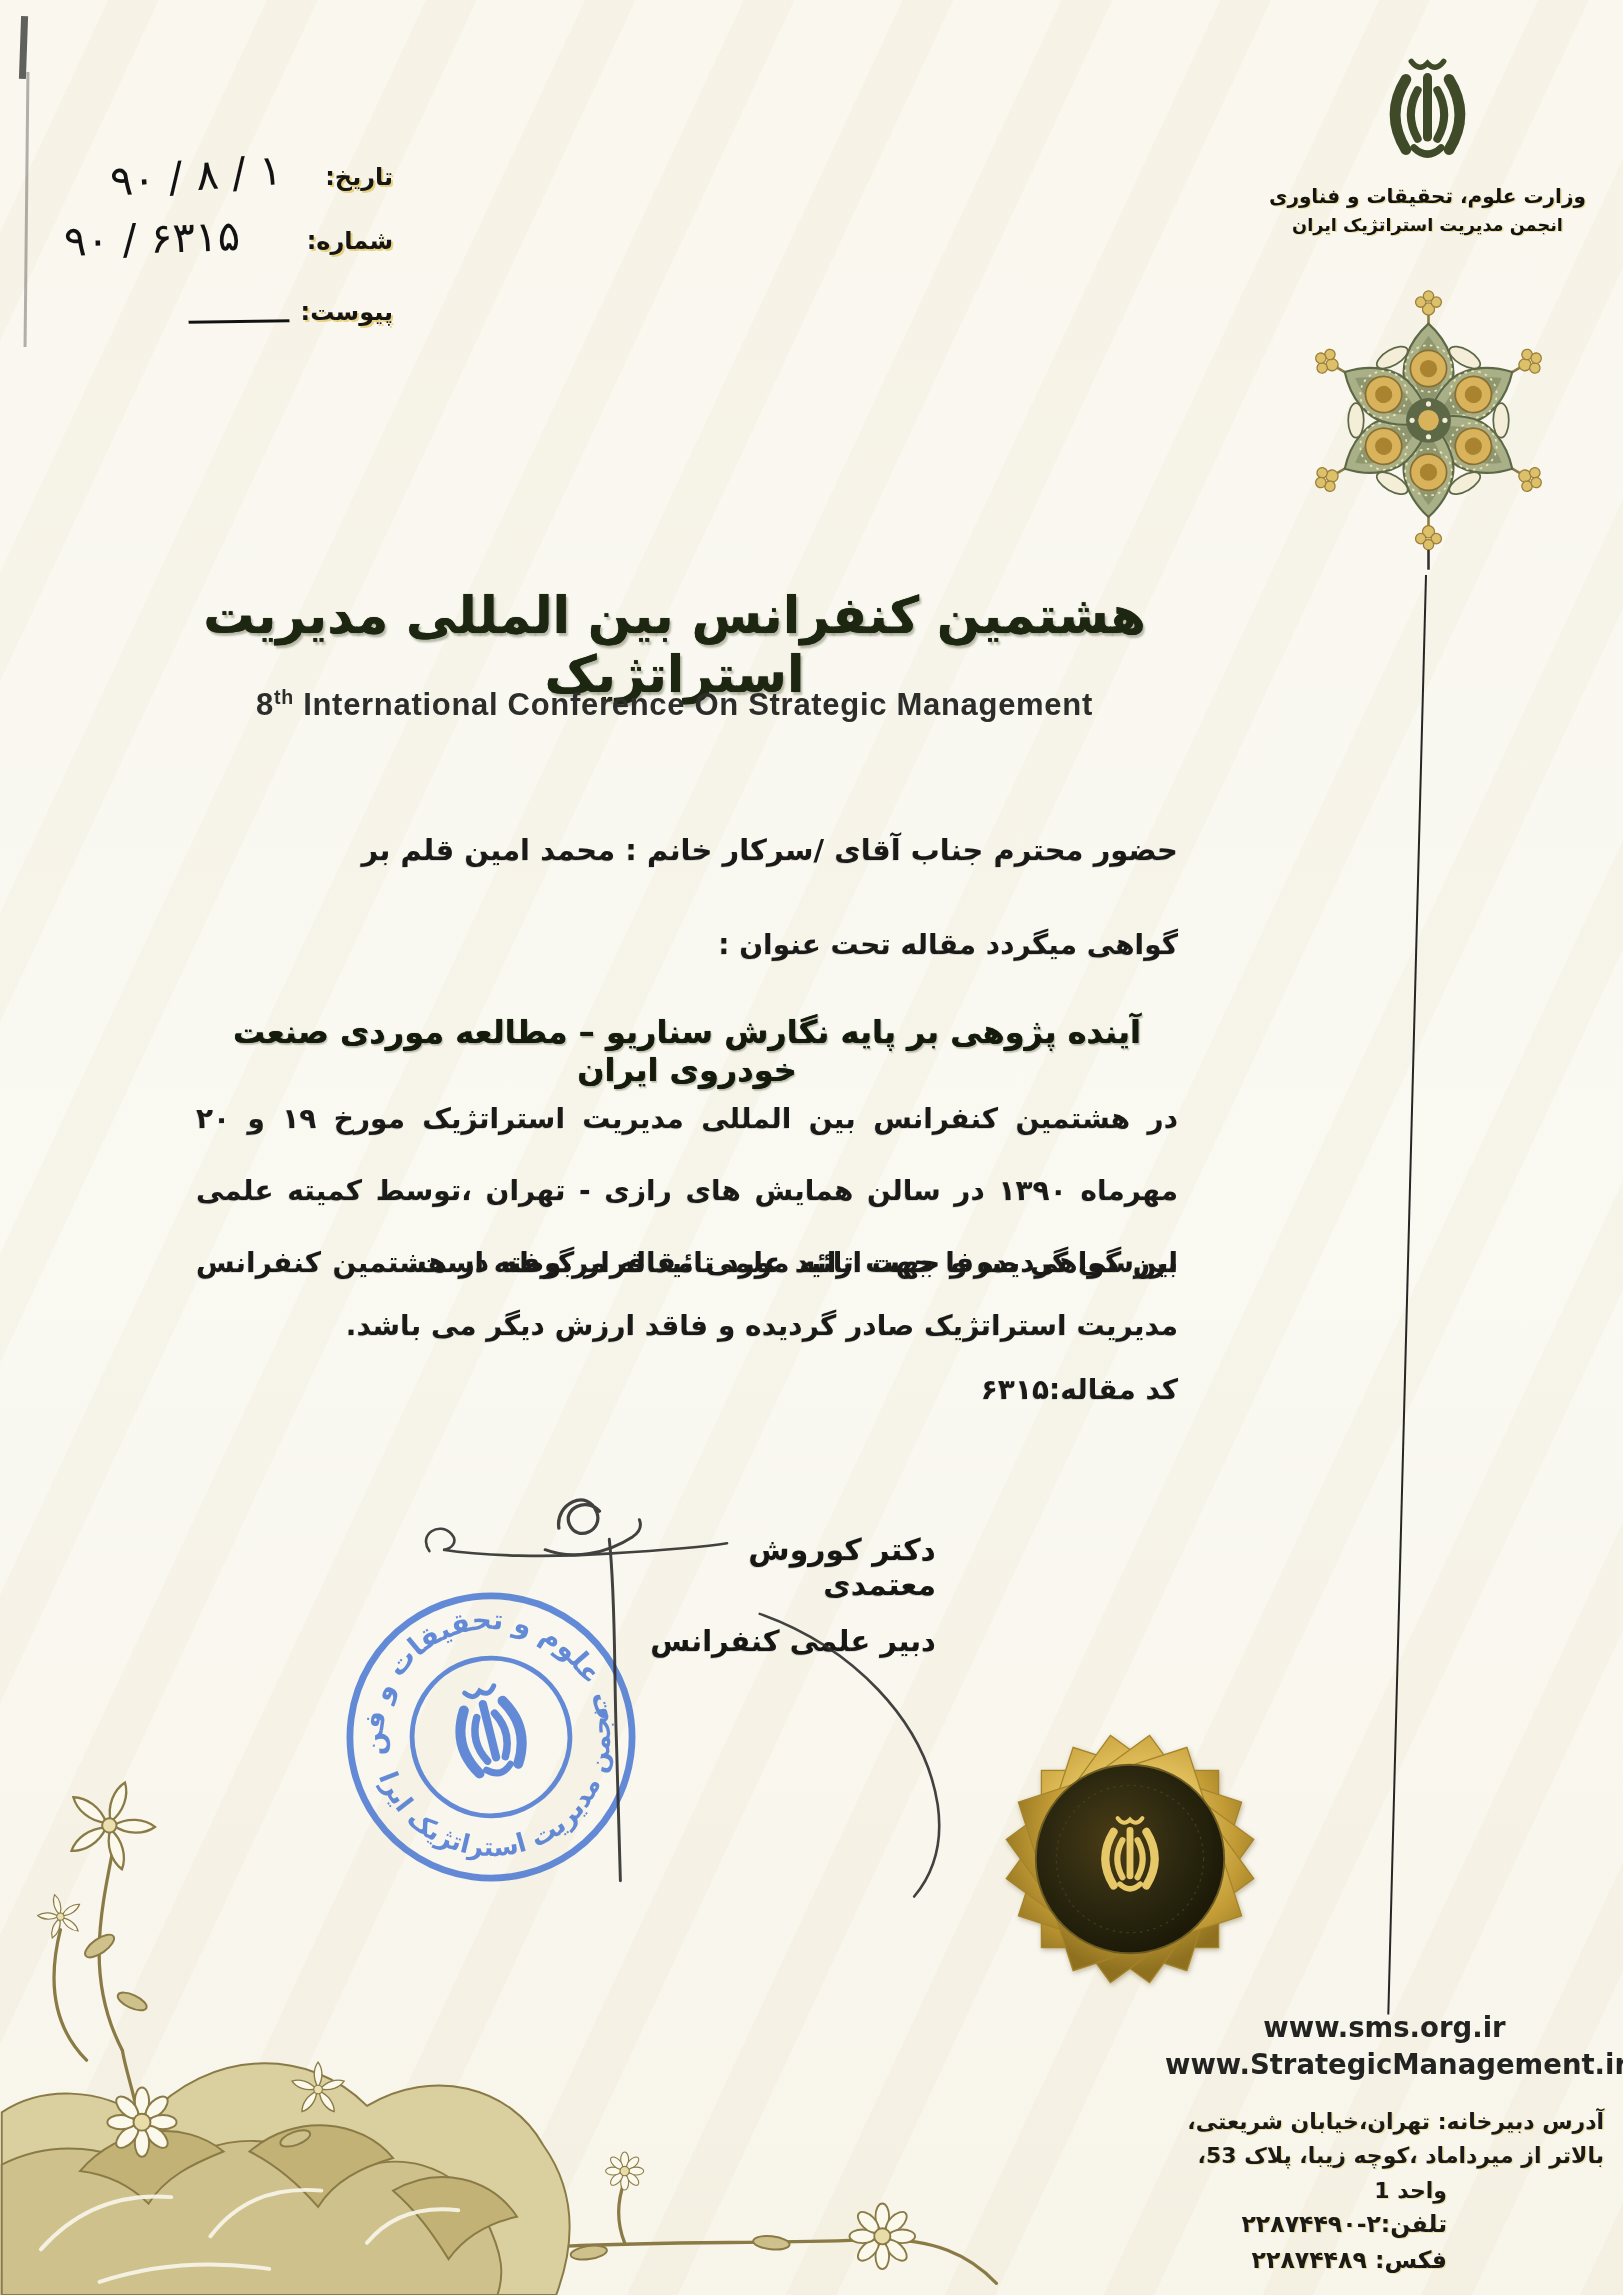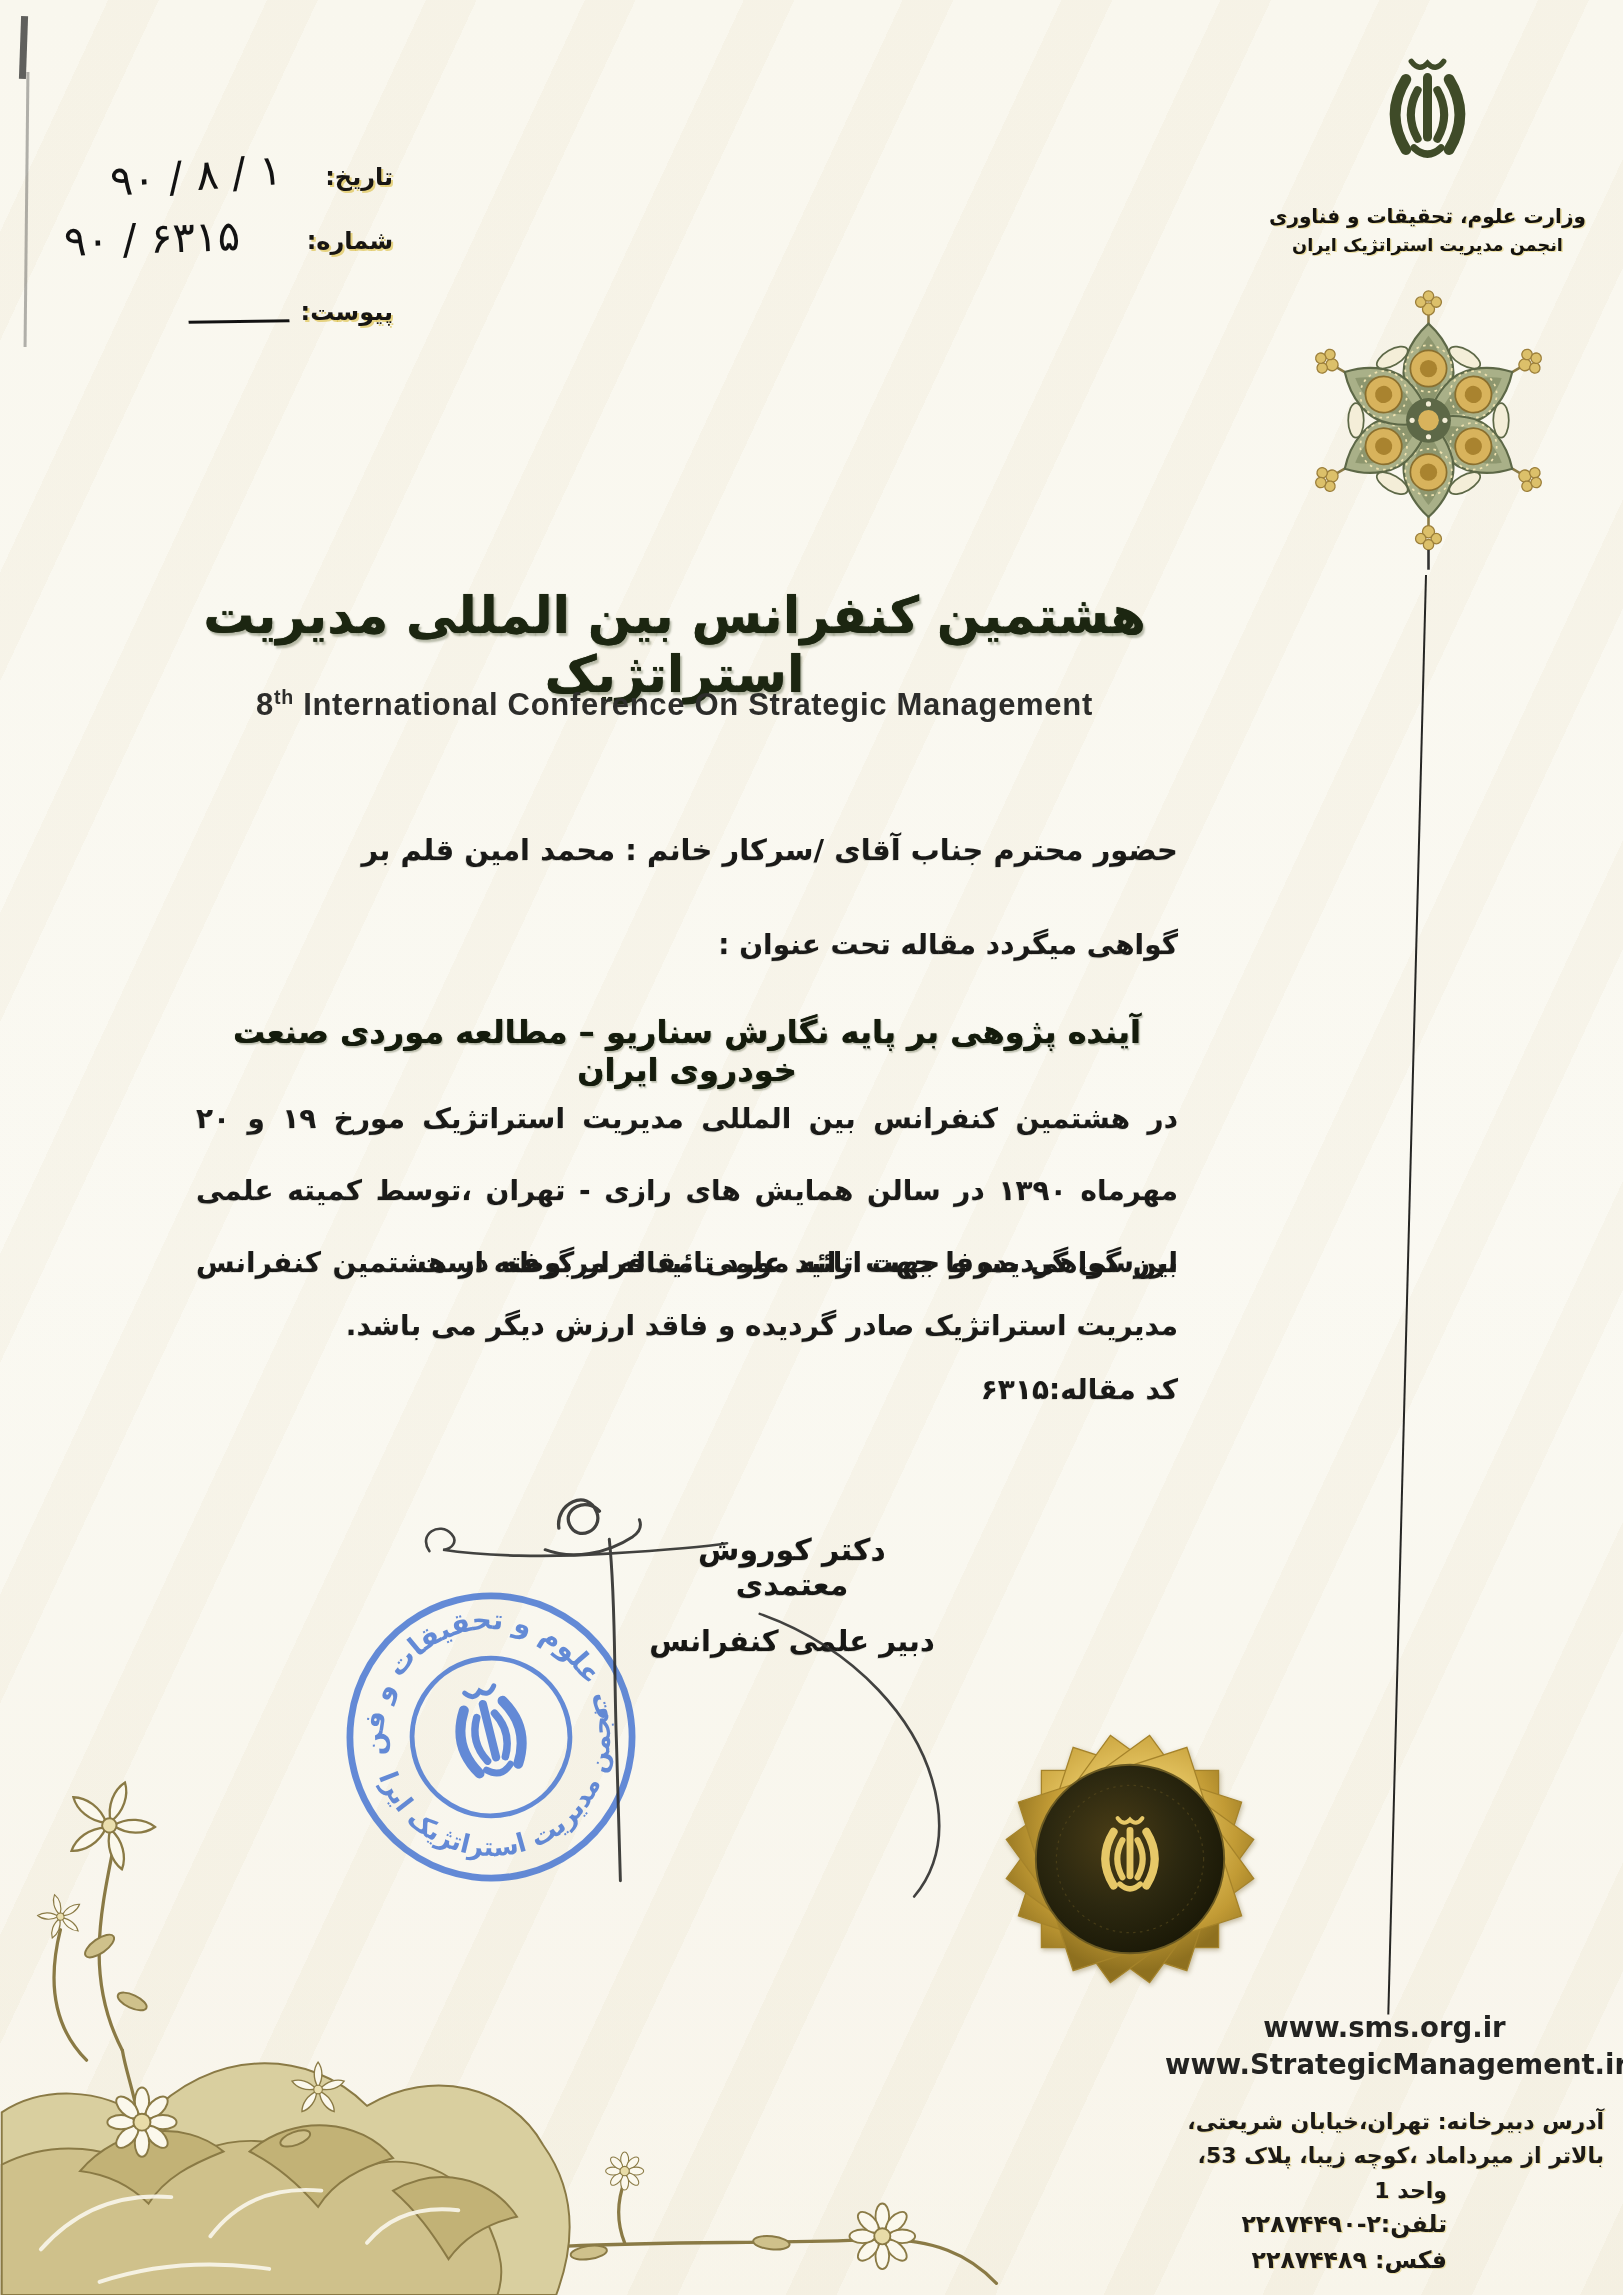--- a/index.html
+++ b/index.html
@@ -27,21 +27,21 @@
   .lh-num-label{ left:236px; top:76px; }
   .lh-att-label{ left:236px; top:147px; }
   .handwrite{ position:absolute; direction:ltr; font-size:42px; color:#121212; letter-spacing:3.9px; white-space:nowrap; }
   .hw-date{ left:58px; top:0; transform:rotate(-4deg); }
   .hw-num{ left:11.8px; top:63px; transform:rotate(-2deg); }
   .hw-dash{ left:131px; top:143px; font-size:43px; transform:scaleX(2.6) rotate(-2deg); transform-origin:left center; }
 
   
   .org{ position:absolute; left:1231px; top:47px; width:393px; text-align:center; z-index:3; }
   .org-emblem{ width:109px; height:135px; color:#3f4b28; display:inline-block; }
-  .org-ministry{ font-size:20px; font-weight:bold; color:#15130f; margin-top:20px; direction:rtl;
+  .org-ministry{ font-size:20px; font-weight:bold; color:#15130f; margin-top:0; direction:rtl;
                  text-shadow:1.3px 1.3px 0 rgba(213,178,25,.35); }
   .org-assoc{ font-size:17.7px; font-weight:bold; color:#15130f; margin-top:6.5px; direction:rtl;
               text-shadow:1.3px 1.3px 0 rgba(213,178,25,.35); }
 
   
   .shamseh{ position:absolute; left:1299px; top:280px; width:259px; height:298px; z-index:3; }
   .shamseh svg{ width:100%; height:100%; }
   .vline{ position:absolute; left:1425px; top:575px; width:2px; height:1440px; background:#262624;
           transform:rotate(1.5deg); transform-origin:top center; z-index:2; }
 
@@ -59,21 +59,21 @@
              text-shadow:-0.7px 1.3px 0 rgba(90,90,75,.18); z-index:3; }
   .salutation{ top:833px; font-size:29px; text-align:right; }
   .certify{ top:928px; font-size:28px; text-align:right; }
   .paper-title{ top:1001px; font-size:32px; text-align:center; color:#141b0c;
                 text-shadow:0 0 0.7px #141b0c, 1.3px 2px 1.3px rgba(70,80,45,.3);margin-top:12px; }
   .acceptance{ top:1083px; font-size:28px; line-height:72px; text-align:justify; }
   .disclaimer{ top:1231px; font-size:28px; line-height:63px; text-align:justify; }
   .paper-code{ top:1373px; font-size:28px; text-align:right; }
 
   
-  .sig-block{ position:absolute; left:648px; top:1532px; width:288px; text-align:center; direction:rtl; z-index:6; }
+  .sig-block{ position:absolute; left:648px; top:1532px; width:288px; direction:rtl; z-index:6; }
   .sig-name{ font-size:30px; font-weight:bold; color:#171715; text-shadow:-0.7px 1.3px 0 rgba(90,90,75,.2); }
   .sig-role{ font-size:29px; font-weight:bold; color:#171715; margin-top:22px; text-shadow:-0.7px 1.3px 0 rgba(90,90,75,.2); }
   .sig-ink{ position:absolute; left:393px; top:1466px; width:655px; height:458px; z-index:7; }
 
   
   .stamp{ position:absolute; left:337px; top:1583px; width:308px; height:308px; transform:rotate(-14deg); z-index:5; }
   .stamp svg{ width:100%; height:100%; }
 
   
   .seal{ position:absolute; left:999px; top:1728px; width:262px; height:262px; z-index:4; }

